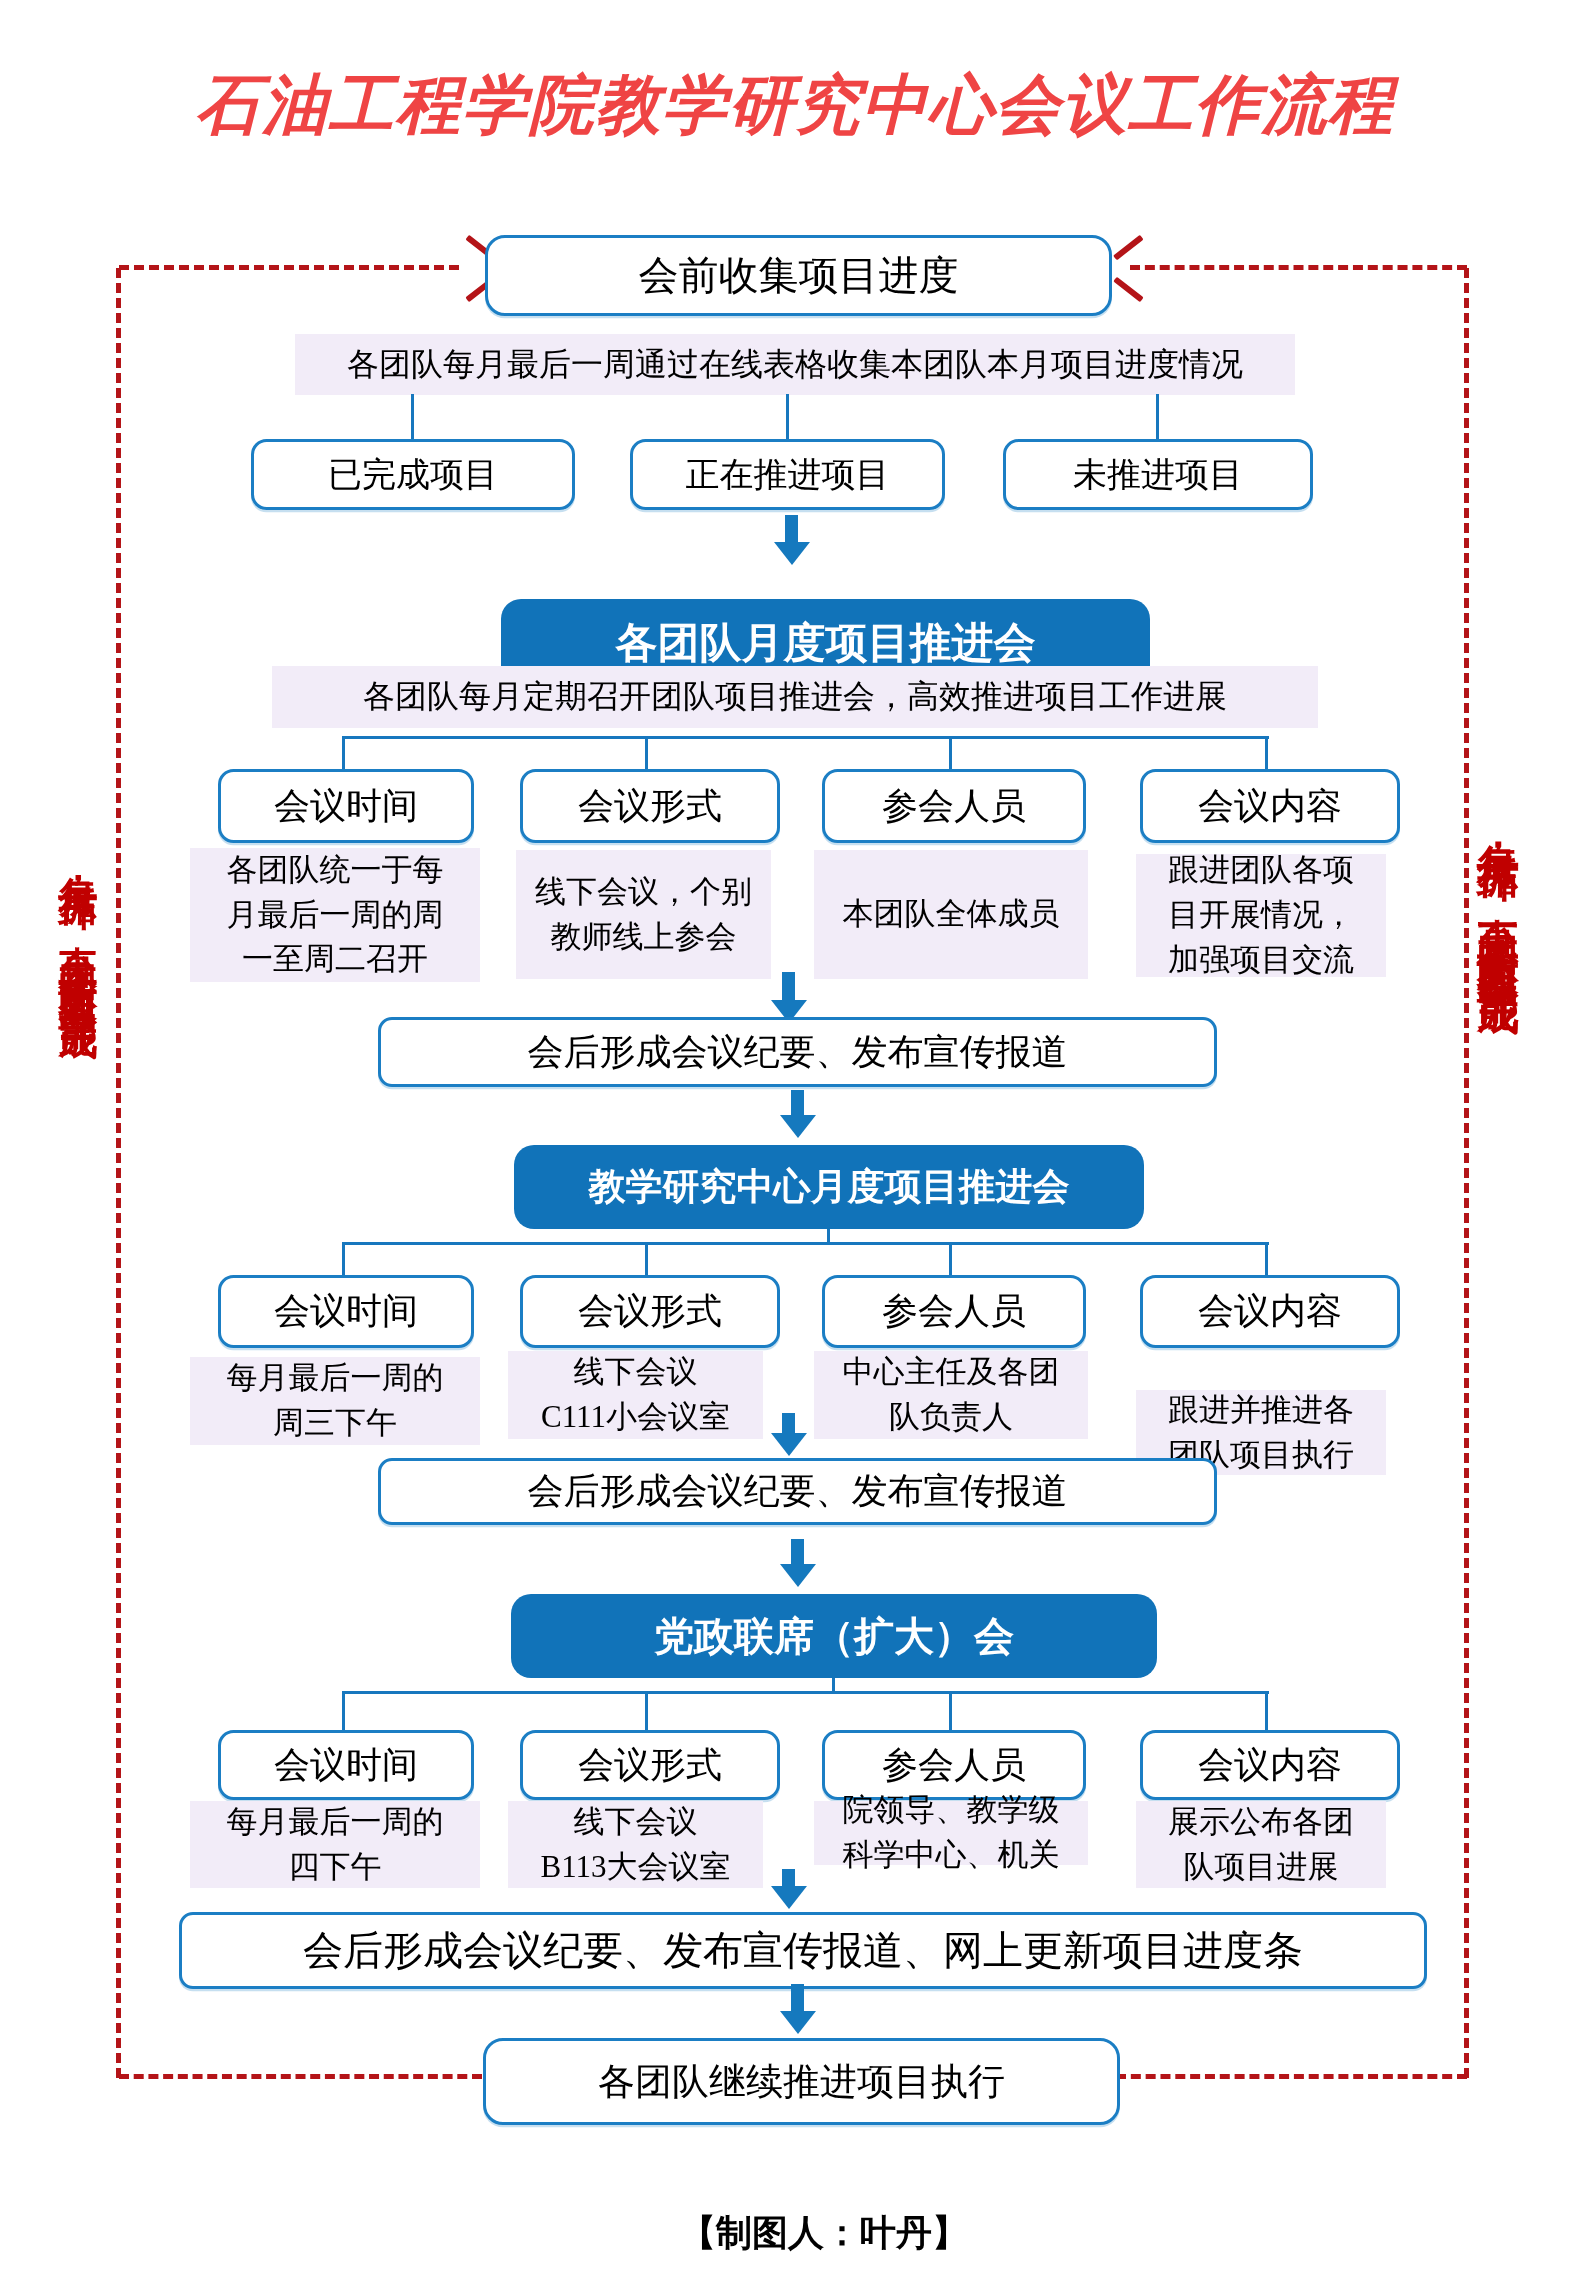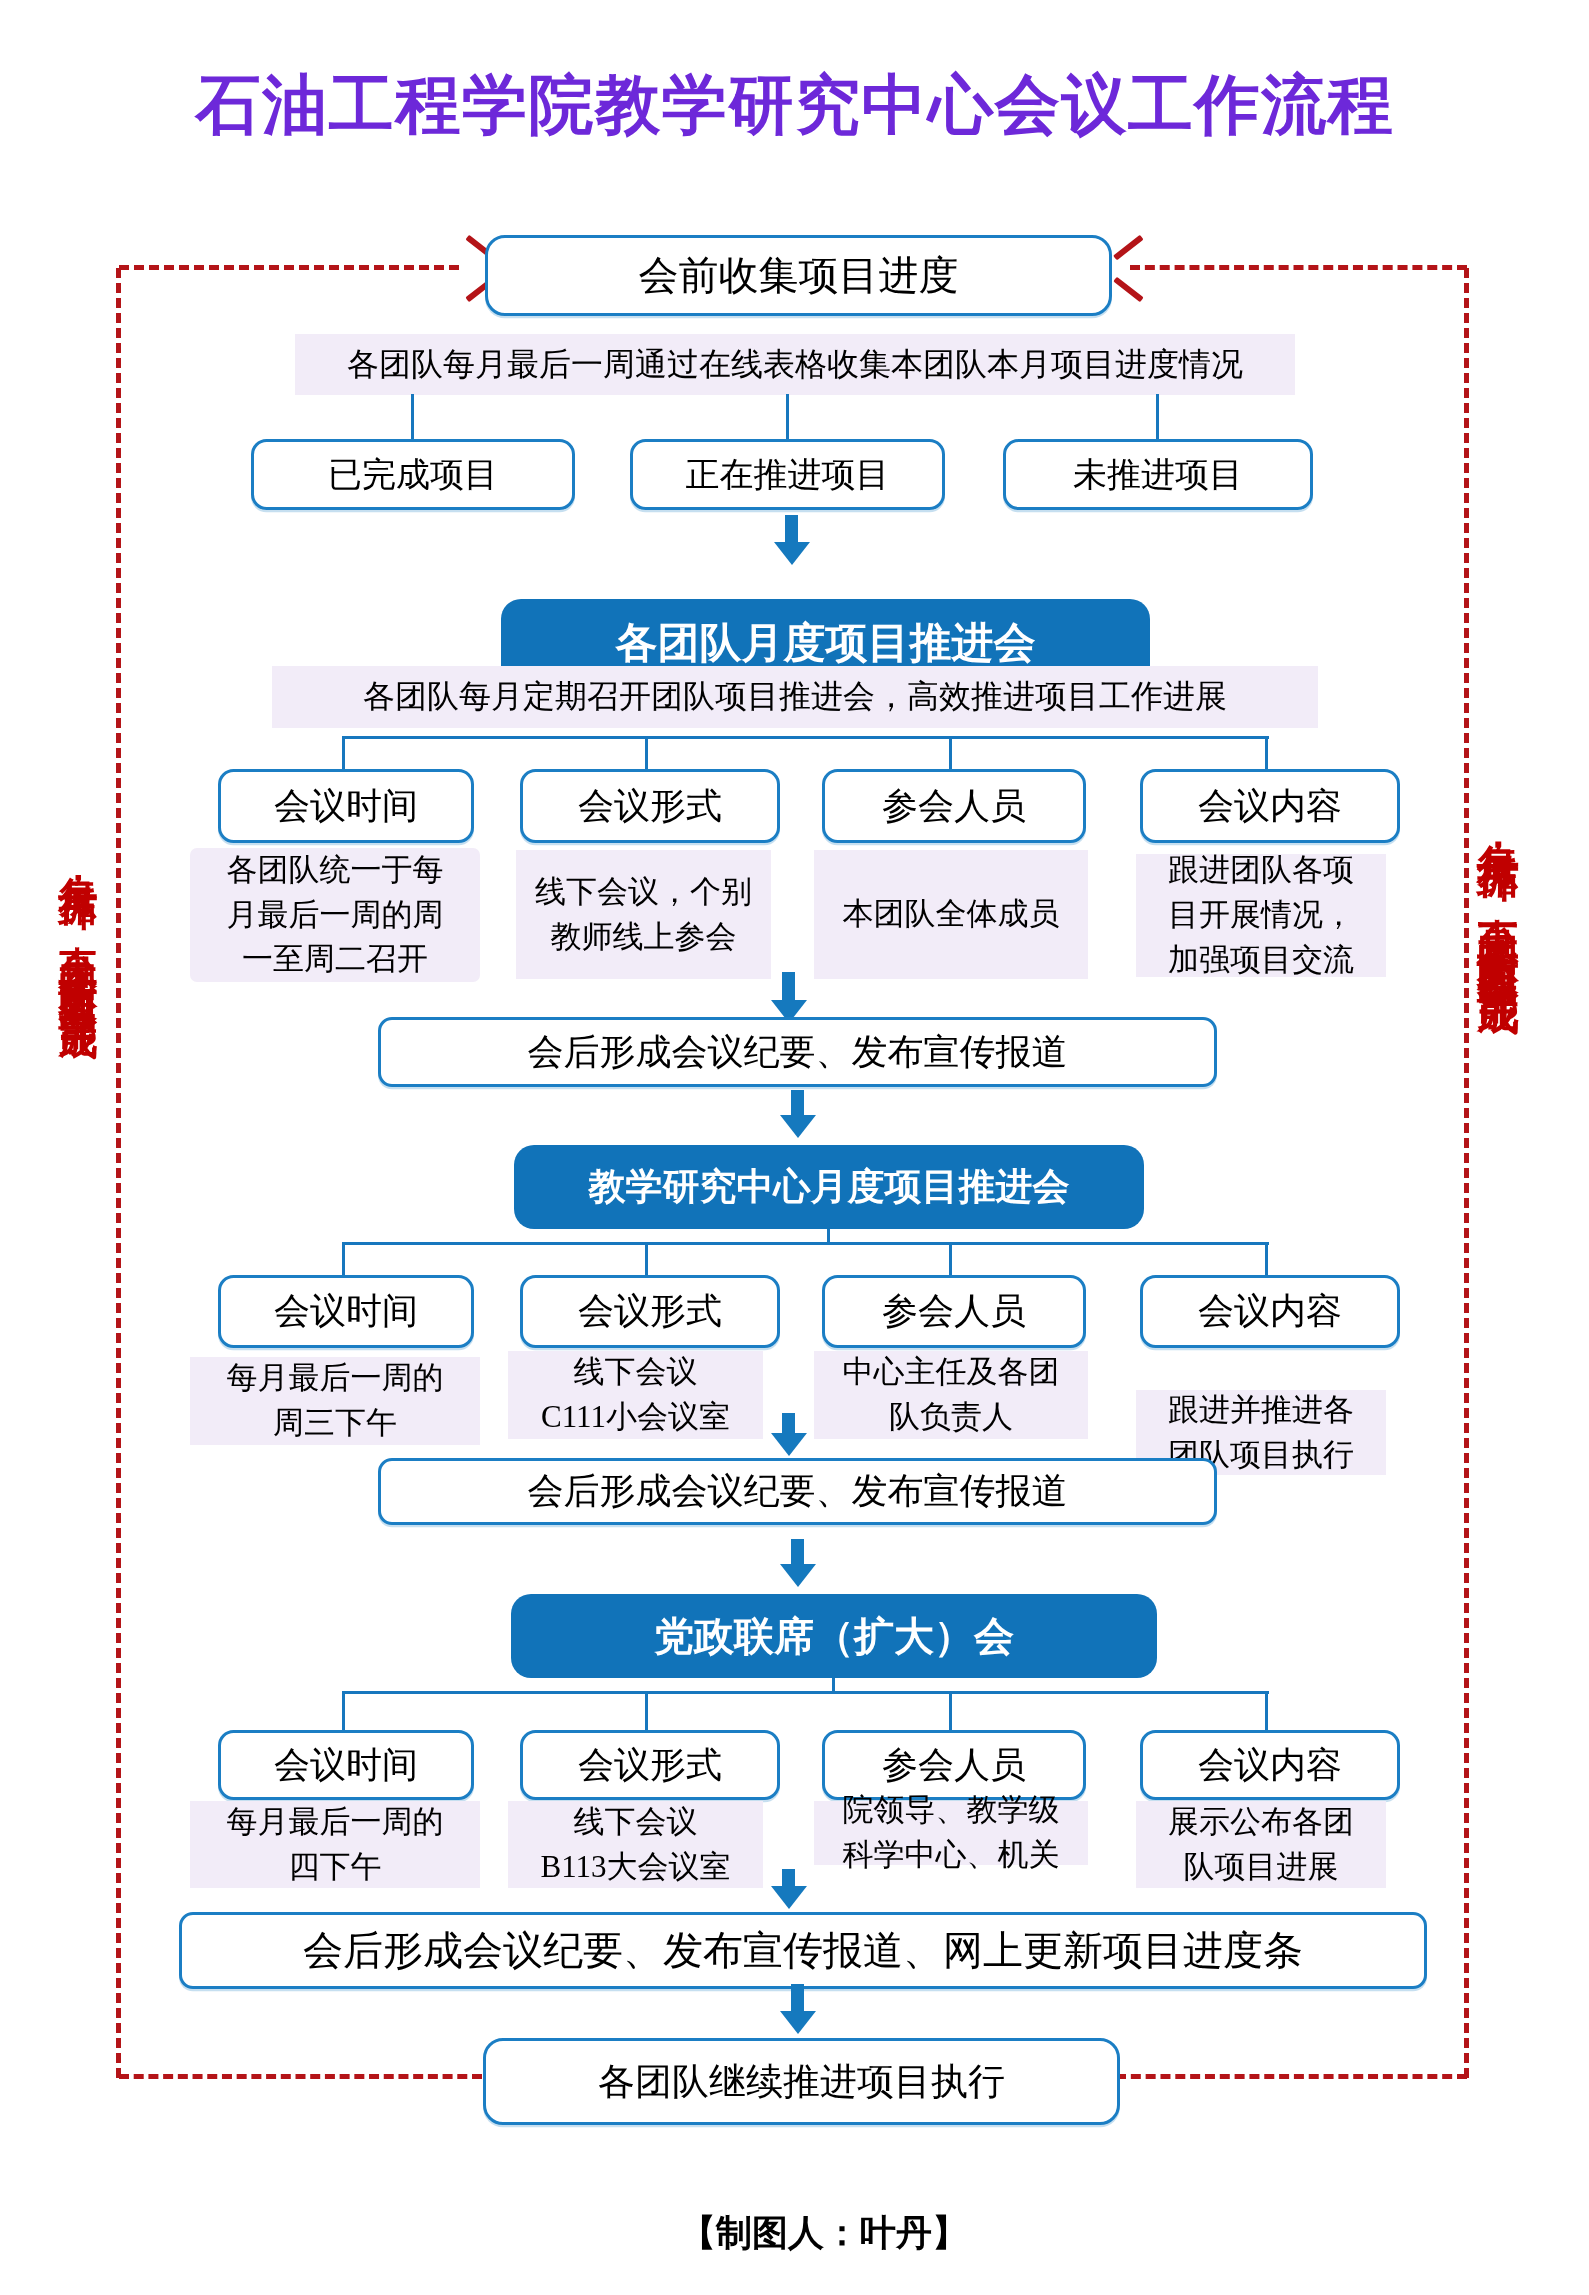--- a/index.html
+++ b/index.html
@@ -1,21 +1,21 @@
 <!DOCTYPE html>
 <html style="font-size:12.4px"><head>
 <meta charset="utf-8">
 <style>
   html,body{margin:0;padding:0;background:#ffffff;}
   #canvas{position:relative;width:1590px;height:2295px;background:#ffffff;overflow:hidden;
           font-family:"Liberation Sans",sans-serif;}
   .abs{position:absolute;}
   
   .title{left:0;top:61px;width:1590px;text-align:center;font-size:65px;font-weight:900;
-         color:#6d28d9;letter-spacing:1.6px;font-family:"Liberation Sans",sans-serif;}
+         color:#ef4444;letter-spacing:1.6px;font-family:"Liberation Sans",sans-serif;font-style:italic;}
   .kai{font-family:"Liberation Serif","DejaVu Serif",serif;}
   
   .obox{border:3.9px solid #1b7ec4;border-radius:20px;background:#fff;display:flex;
         align-items:center;justify-content:center;text-align:center;color:#000;
         box-shadow:0 2.3px 0 rgba(27,126,196,.25);}
   
   .hbox{background:#1173b9;border-radius:20px;display:flex;align-items:center;justify-content:center;
         color:#fff;font-weight:800;text-align:center;font-family:"Liberation Sans",sans-serif;}
   
   .lav{background:#f2ecf8;display:flex;align-items:center;justify-content:center;text-align:center;
@@ -89,21 +89,21 @@
   <div class="abs bline" style="left:342px;top:736px;width:3.1px;height:34px;"></div>
   <div class="abs bline" style="left:645px;top:736px;width:3.1px;height:34px;"></div>
   <div class="abs bline" style="left:949px;top:736px;width:3.1px;height:34px;"></div>
   <div class="abs bline" style="left:1265px;top:736px;width:3.1px;height:34px;"></div>
 
   <div class="abs obox kai" style="left:218px;top:769px;width:250px;height:68px;font-size:36px;border-radius:15.5px;">会议时间</div>
   <div class="abs obox kai" style="left:520px;top:769px;width:254px;height:68px;font-size:36px;border-radius:15.5px;">会议形式</div>
   <div class="abs obox kai" style="left:822px;top:769px;width:258px;height:68px;font-size:36px;border-radius:15.5px;">参会人员</div>
   <div class="abs obox kai" style="left:1140px;top:769px;width:254px;height:68px;font-size:36px;border-radius:15.5px;">会议内容</div>
 
-  <div class="abs lav kai" style="left:190px;top:848px;width:290px;height:134px;font-size:31px;line-height:1.45;border-radius:7px;">各团队统一于每
+  <div class="abs lav kai" style="left:190px;top:848px;width:290px;height:134px;font-size:31px;line-height:1.45;">各团队统一于每
 月最后一周的周
 一至周二召开</div>
   <div class="abs lav kai" style="left:516px;top:850px;width:255px;height:129px;font-size:31px;line-height:1.45;">线下会议，个别
 教师线上参会</div>
   <div class="abs lav kai" style="left:814px;top:850px;width:274px;height:129px;font-size:31px;line-height:1.45;">本团队全体成员</div>
   <div class="abs lav kai" style="left:1136px;top:854px;width:250px;height:123px;font-size:31px;line-height:1.45;">跟进团队各项
 目开展情况，
 加强项目交流</div>
 
   <div class="abs arr" style="left:770px;top:972px;height:51px;">

